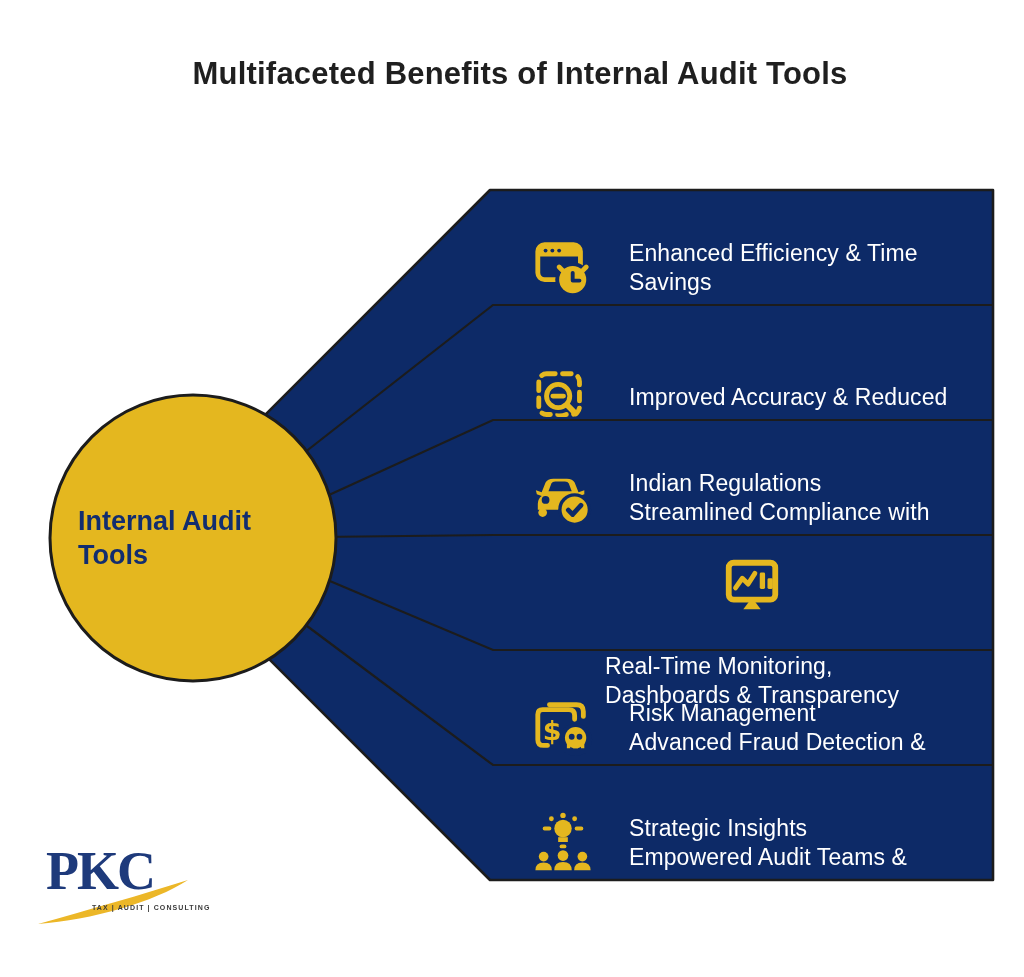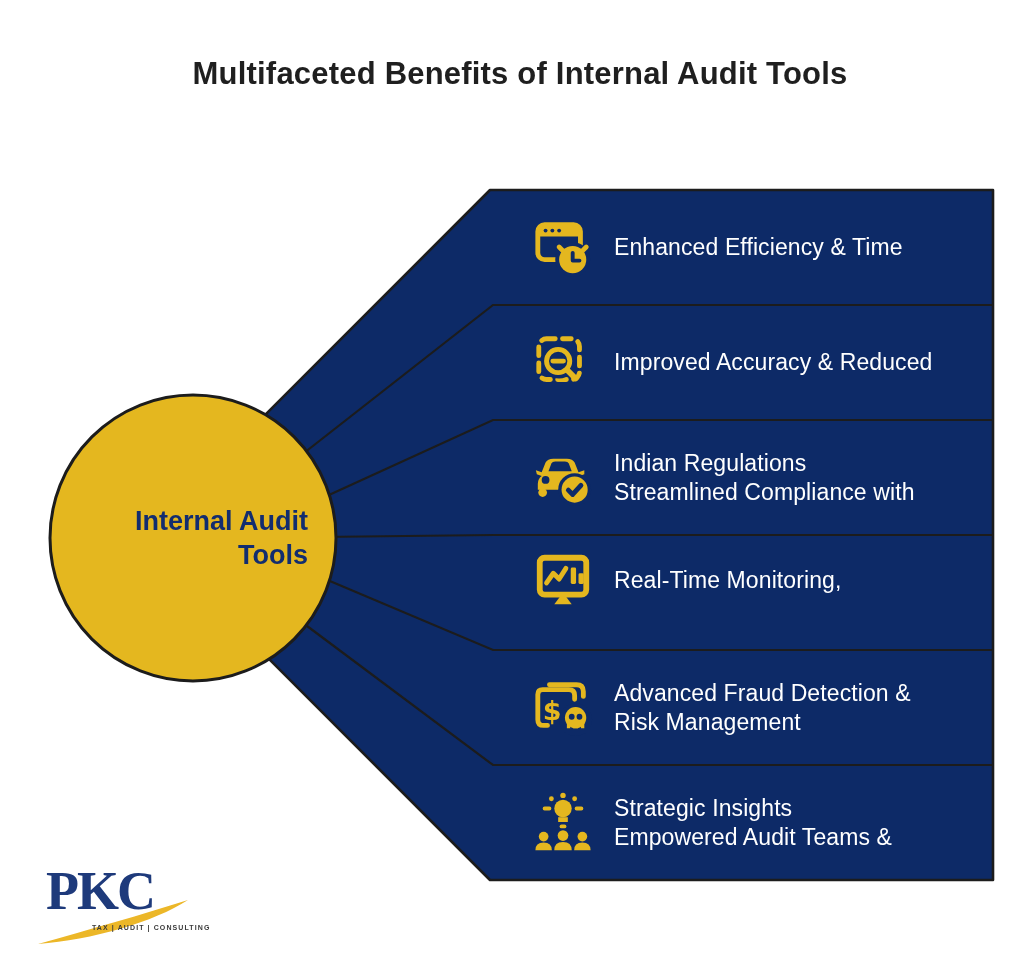--- a/index.html
+++ b/index.html
@@ -14,39 +14,39 @@
   }
   .title{
     position:absolute;top:56px;left:8px;width:1024px;text-align:center;
     font-size:31px;font-weight:bold;color:var(--title);letter-spacing:.2px;
   }
   .fan-svg{position:absolute;left:0;top:0;}
   .f-navy{fill:var(--navy);stroke:var(--line);stroke-width:2.6;stroke-linejoin:round;}
   .sep{fill:none;stroke:var(--line);stroke-width:2.2;}
   .hub{fill:var(--yellow);stroke:var(--line);stroke-width:3;}
   .hub-label{
-    position:absolute;left:78px;top:504px;width:230px;text-align:right;
+    position:absolute;left:78px;top:504px;width:230px;text-align:left;
     font-size:27px;line-height:34px;font-weight:bold;color:var(--circle-text);
   }
   .row{
     position:absolute;left:532px;width:440px;height:115px;
-    display:flex;align-items:center;gap:20px;
+    display:flex;align-items:center;gap:35px;margin-top:20px;
   }
   .row .icon{flex:0 0 62px;width:62px;height:64px;}
   .row .label{
     color:var(--white);font-size:23px;line-height:29px;font-weight:500;
     letter-spacing:.1px;
   }
   .row .label span{display:block;}
   
   .iy{fill:var(--yellow);}
   .in{fill:var(--navy);}
   .sy{fill:none;stroke:var(--yellow);stroke-width:5;stroke-linecap:round;stroke-linejoin:round;}
   .sn{fill:none;stroke:var(--navy);stroke-width:4;stroke-linecap:round;stroke-linejoin:round;}
-  .logo{position:absolute;left:36px;top:840px;width:170px;height:100px;margin-top:20px;}
+  .logo{position:absolute;left:36px;top:840px;width:170px;height:100px;}
   .logo-word{
     position:absolute;left:10px;top:0px;font-family:"Liberation Serif", serif;
     font-weight:bold;font-size:54px;letter-spacing:-2px;color:var(--logo-navy);
   }
   .logo-swoosh{position:absolute;left:0;top:0;}
   .logo-tagline{
     position:absolute;left:56px;top:64px;font-size:7px;letter-spacing:1.1px;
     color:var(--tagline);font-weight:bold;white-space:nowrap;
   }
 </style>
@@ -74,24 +74,25 @@
     <circle class="in" cx="14" cy="14" r="2"></circle>
       <circle class="in" cx="21" cy="14" r="2"></circle>
       <circle class="in" cx="28" cy="14" r="2"></circle>
     <circle class="in" cx="42" cy="44" r="18"></circle>
     <path class="sy" d="M28 31 L32 35 M56 31 L52 35"></path>
     <circle class="iy" cx="42" cy="44" r="14"></circle>
     <path class="sn" d="M42 37 L42 45 L49 45"></path>
   </svg>
   <div class="label">
     <span>Enhanced Efficiency &amp; Time</span>
+    <span>Savings</span>
   </div>
 </div>
 
-<div class="row" style="top:305px;">
+<div class="row" style="top:320px;">
   <svg class="icon" viewBox="0 0 64 64">
     <rect class="sy" x="7" y="7" width="42" height="42" rx="8" stroke-dasharray="9 7.5"></rect>
     <circle class="in" cx="28" cy="31" r="17"></circle>
     <circle class="sy" cx="27" cy="30" r="12"></circle>
     <path class="sy" d="M21.5 30 L32.5 30"></path>
     <path class="sy" style="stroke-width:6" d="M36.5 39.5 L45 48"></path>
   </svg>
   <div class="label">
     <span>Improved Accuracy &amp; Reduced</span>
   </div>
@@ -106,47 +107,48 @@
     <circle class="in" cx="44" cy="44" r="17"></circle>
     <circle class="iy" cx="44" cy="44" r="13.5"></circle>
     <path class="sn" style="stroke-width:5" d="M37.5 44.5 l4.5 4.5 8.5-9.5"></path>
   </svg>
   <div class="label">
     <span>Indian Regulations</span>
     <span>Streamlined Compliance with</span>
   </div>
 </div>
 
-<div class="row" style="top:523px;">
+<div class="row" style="top:535px;flex-direction:column;">
   <svg class="icon" viewBox="0 0 64 64">
     <rect class="sy" style="stroke-width:6" x="8" y="8" width="48" height="38" rx="5"></rect>
     <path class="sy" d="M15 34 L22 24 L28 30 L35 19"></path>
     <rect class="iy" x="40" y="18" width="5.5" height="17" rx="1.5"></rect>
     <rect class="iy" x="48" y="24" width="5.5" height="11" rx="1.5"></rect>
     <path class="iy" d="M23 56 h18 l-6-8 h-6 Z"></path>
   </svg>
   <div class="label">
     <span>Real-Time Monitoring,</span>
+    <span>Dashboards &amp; Transparency</span>
   </div>
 </div>
 
 <div class="row" style="top:650px;">
   <svg class="icon" viewBox="0 0 64 64">
     <path class="sy" d="M18 8 H46 Q53 8 53 15 V20"></path>
     <path class="sy" d="M6 44 Q6 50 12 50 H16 M6 44 V18 Q6 13 11 13 H38 Q44 13 44 19 V23"></path>
     <text x="11" y="44" font-family="'DejaVu Sans', sans-serif" font-size="28" font-weight="bold" class="iy">$</text>
     <circle class="in" cx="45" cy="44" r="17"></circle>
     <circle class="iy" cx="45" cy="42" r="11"></circle>
     <path class="iy" d="M36 44 h18 v9 h-3.5 v-3 h-3 v3 h-5 v-3 h-3 v3 H36 Z"></path>
     <circle class="in" cx="41" cy="41" r="3"></circle>
       <circle class="in" cx="49" cy="41" r="3"></circle>
   </svg>
   <div class="label">
+    <span>Risk Management</span>
     <span>Advanced Fraud Detection &amp;</span>
-    <span>Risk Management</span>
   </div>
 </div>
 
 <div class="row" style="top:765px;">
   <svg class="icon" viewBox="0 0 64 64">
     <circle class="iy" cx="32" cy="17" r="9"></circle>
     <path class="iy" d="M27 26 h10 v5 h-10 Z"></path>
     <rect class="iy" x="28.5" y="33.5" width="7" height="4" rx="2"></rect>
     <path class="sy" style="stroke-width:4" d="M13 17 L18 17 M46 17 L51 17"></path>
     <circle class="iy" cx="20" cy="7" r="2.5"></circle>

